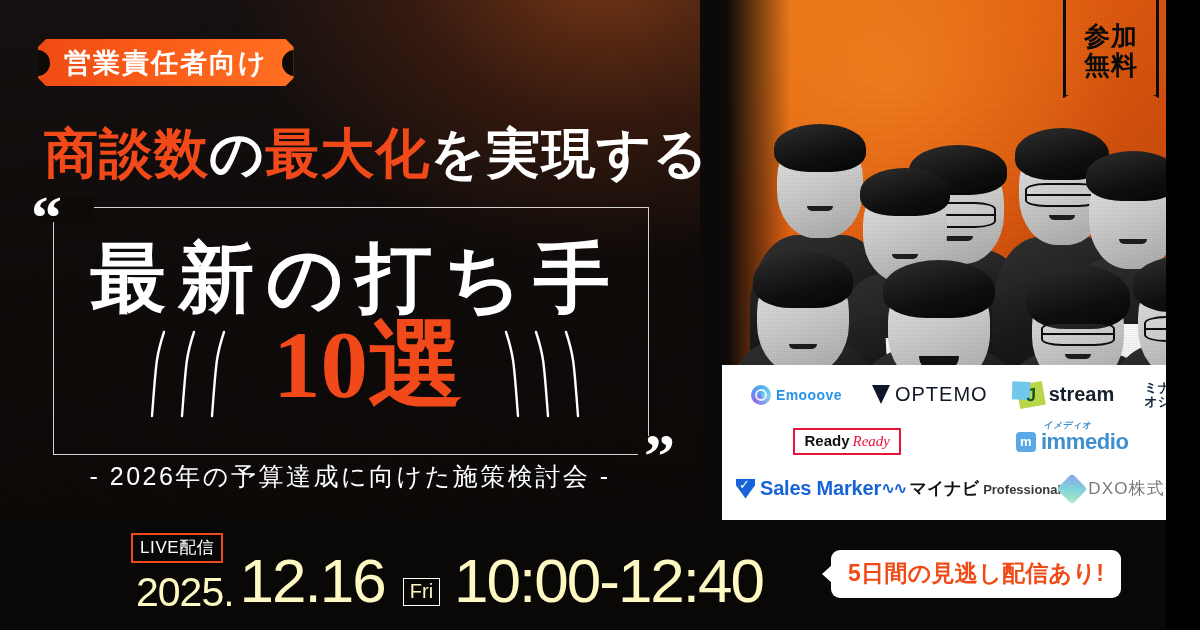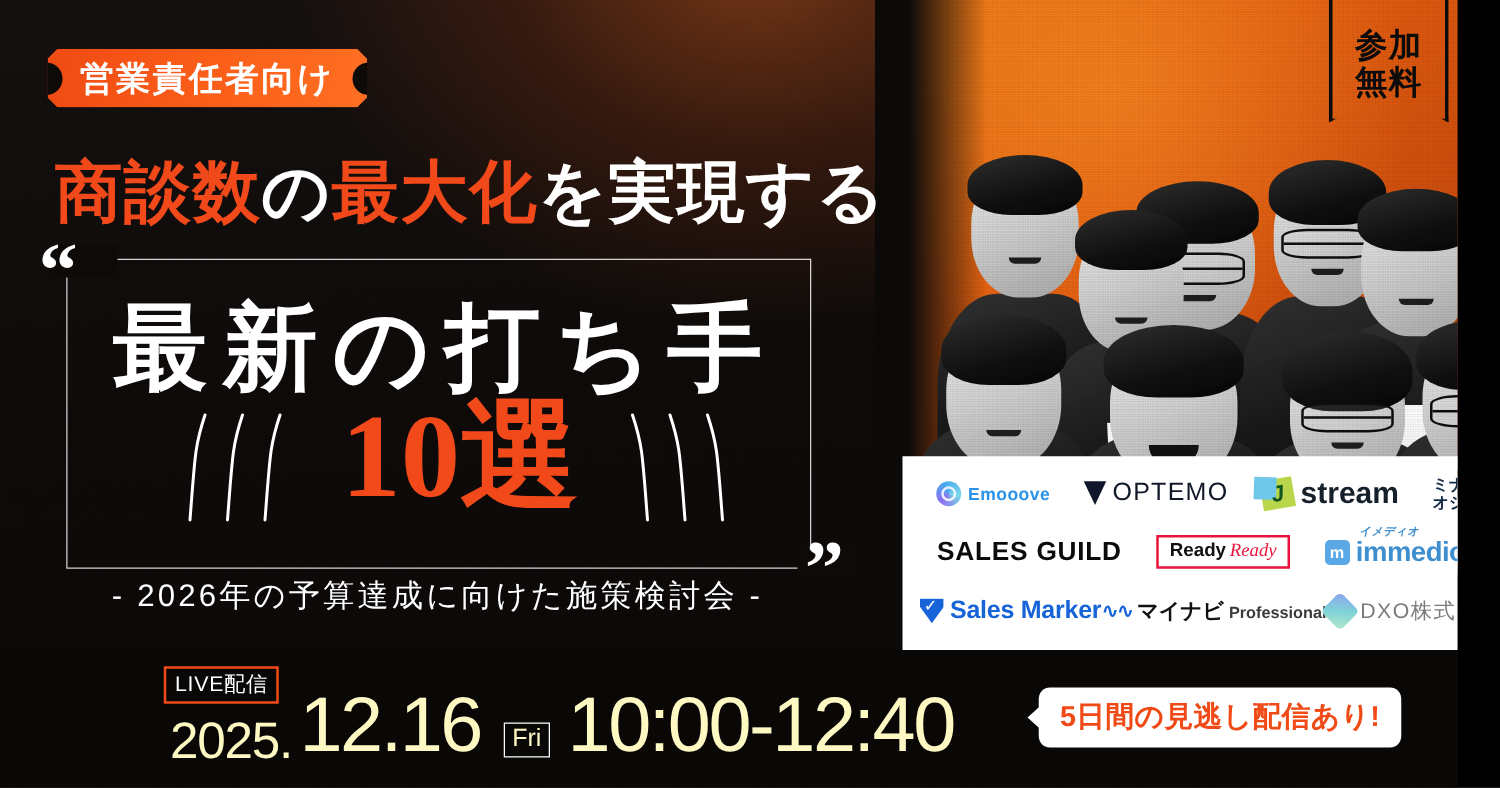--- a/index.html
+++ b/index.html
@@ -215,21 +215,21 @@
   }
   .em-mark:after{
     content:""; position:absolute; inset:4px; border-radius:50%;
     border:2px solid rgba(255,255,255,.85);
   }
   .lg-optemo{ color:#111827; font-size:20px; font-weight:500; letter-spacing:1px; }
   .op-mark{
     width:0; height:0; border-left:9px solid transparent; border-right:9px solid transparent;
     border-top:19px solid #10162b;
   }
-  .lg-jstream{ color:#15202b; font-size:24px; font-weight:700; }
+  .lg-jstream{ color:#15202b; font-size:20px; font-weight:700; }
   .js-mark{
     width:26px; height:24px; background:#b9d64a; transform:rotate(-10deg);
     display:flex; align-items:center; justify-content:center;
     position:relative;
   }
   .js-mark:before{
     content:""; position:absolute; left:-5px; top:-3px; width:18px; height:18px;
     background:#6fc8ea; transform:rotate(12deg);
   }
   .js-mark span{ position:relative; color:#13541f; font-size:18px; font-weight:700; font-style:italic; }
@@ -467,23 +467,20 @@
       </div>
       <div class="logo">
         <span class="lg-minaoshi">
           <span>ミナ</span>
           <span>オシ</span>
         </span>
       </div>
     </div>
 
     <div class="logo-row">
-      <div class="logo">
-        <span class="lg-salesguild">SALES GUILD</span>
-      </div>
       <div class="logo lg-ready">
         <span class="rd-a">Ready</span>
         <span class="rd-b">Ready</span>
       </div>
       <div class="logo lg-immedio">
         <span class="im-mark">m</span>
         <span class="im-kana">イメディオ</span>
         <span class="im-name">immedio</span>
       </div>
     </div>

